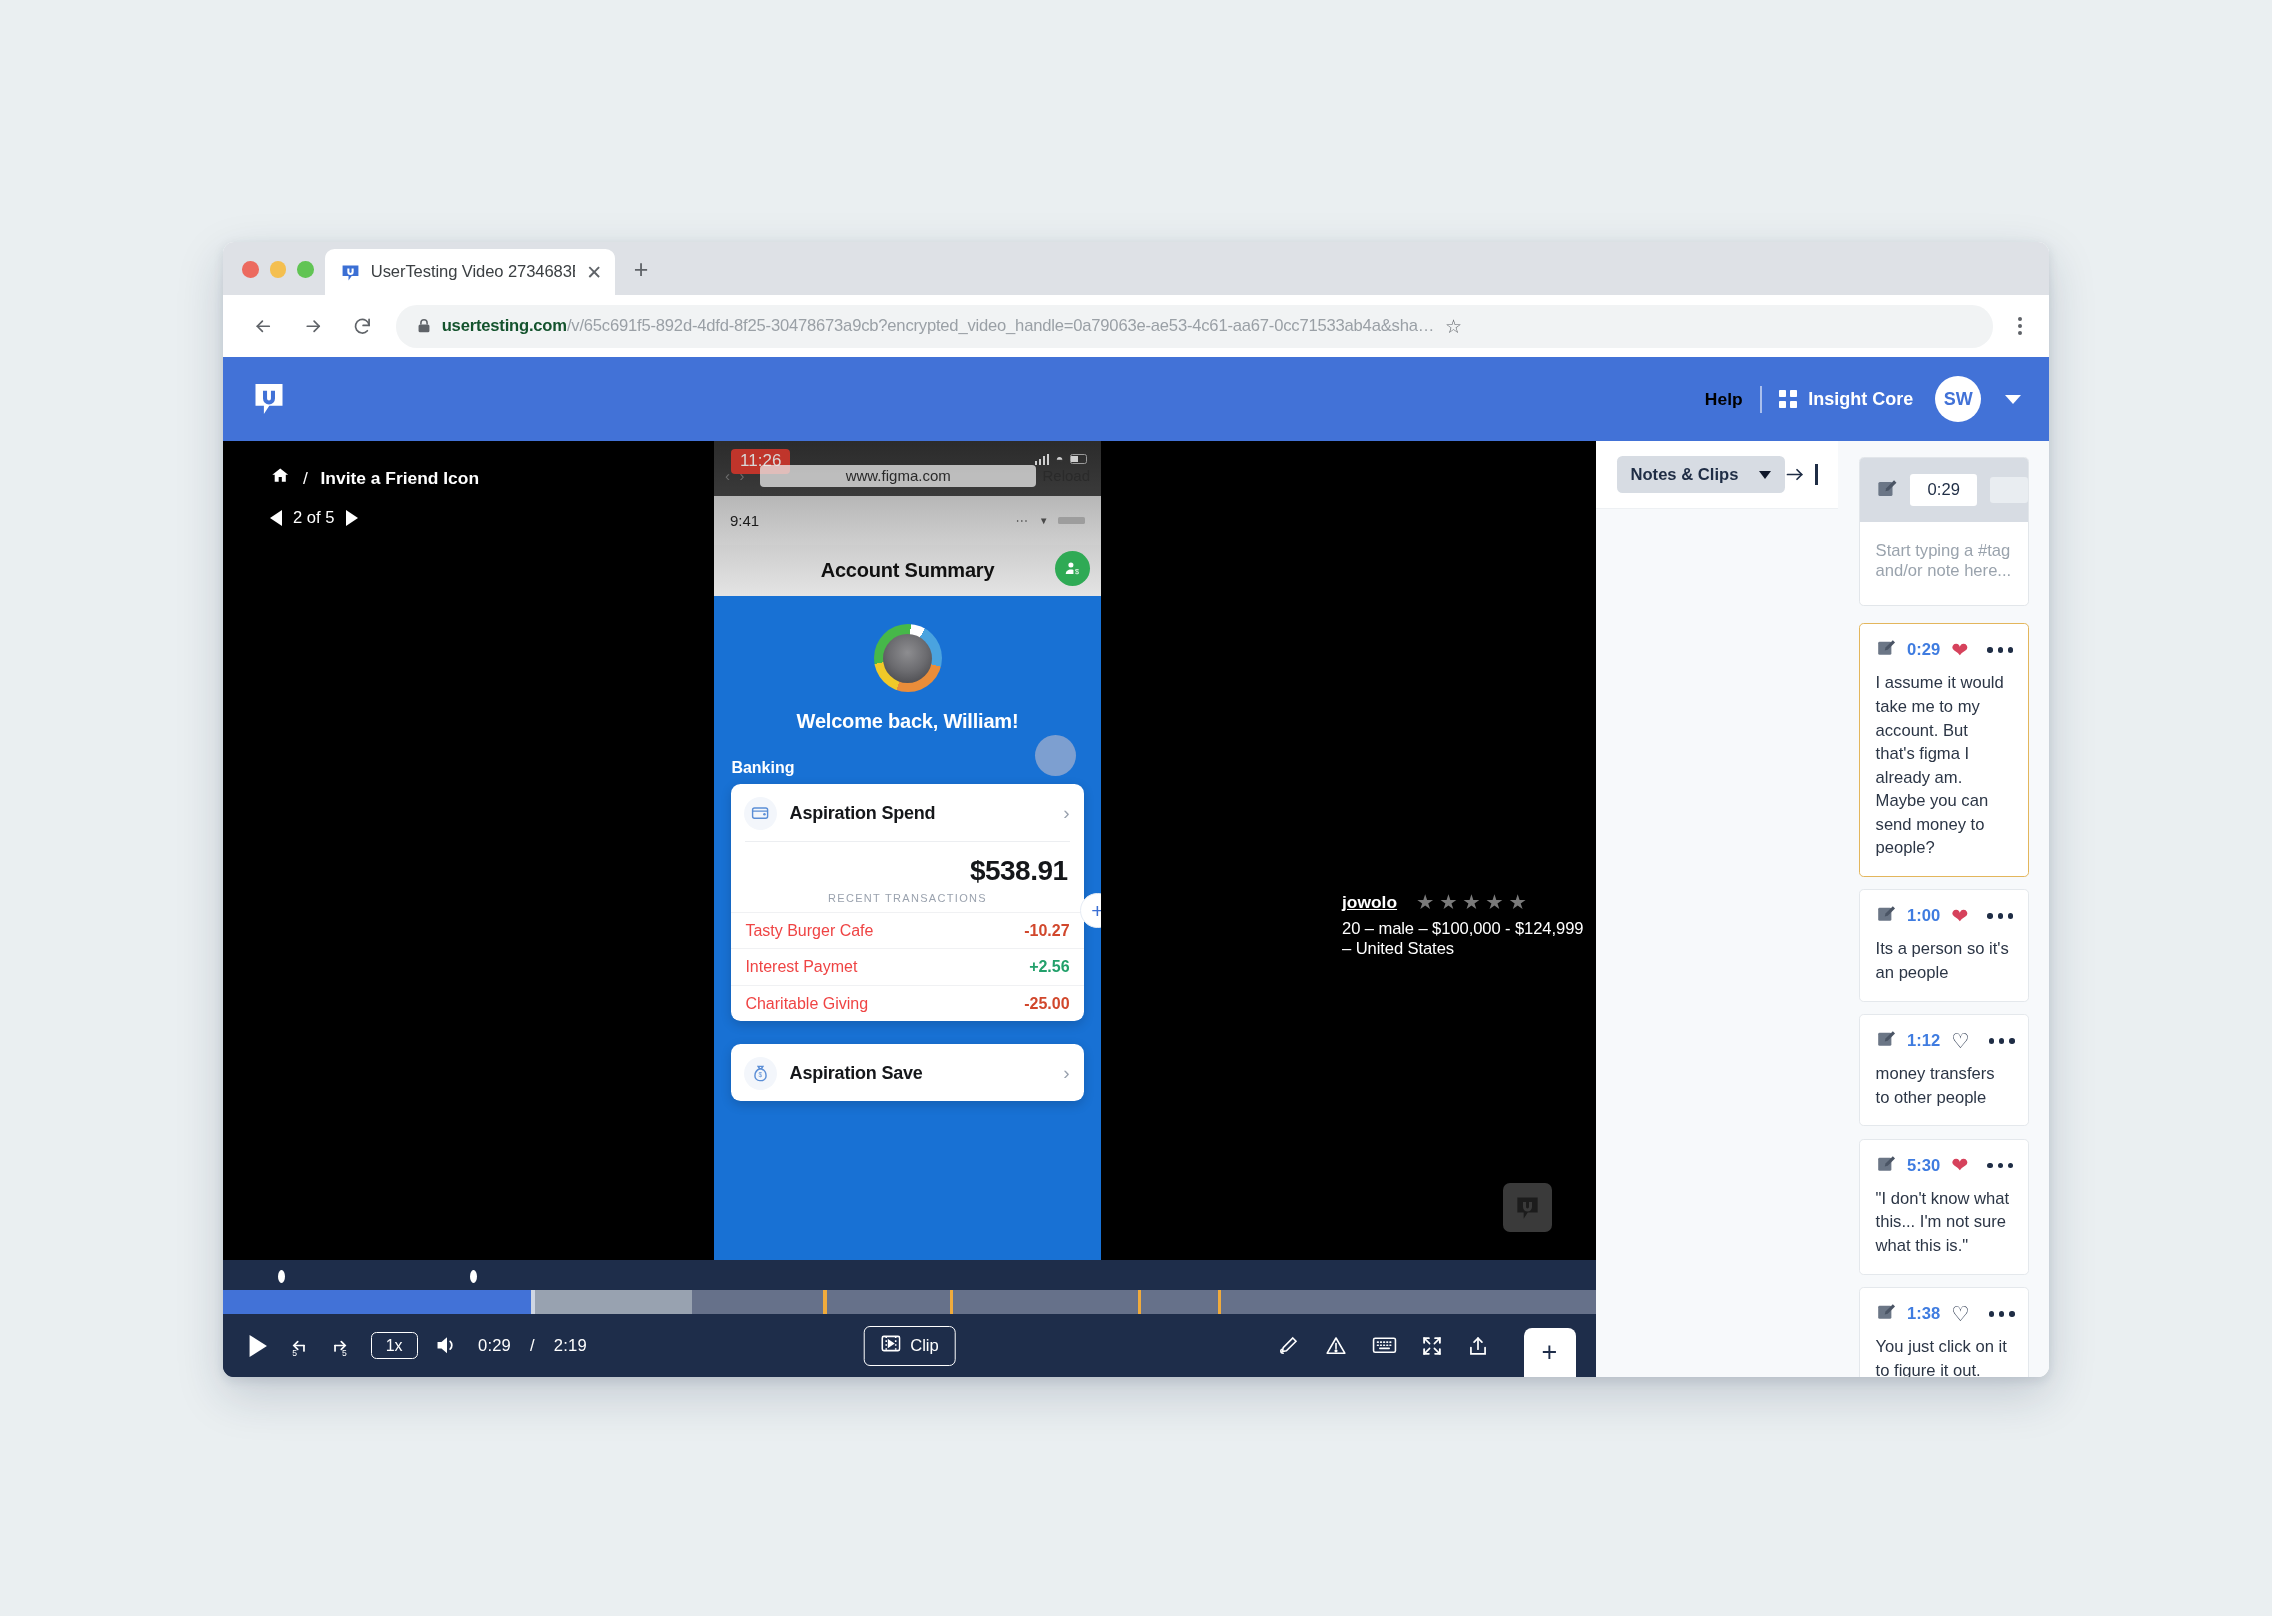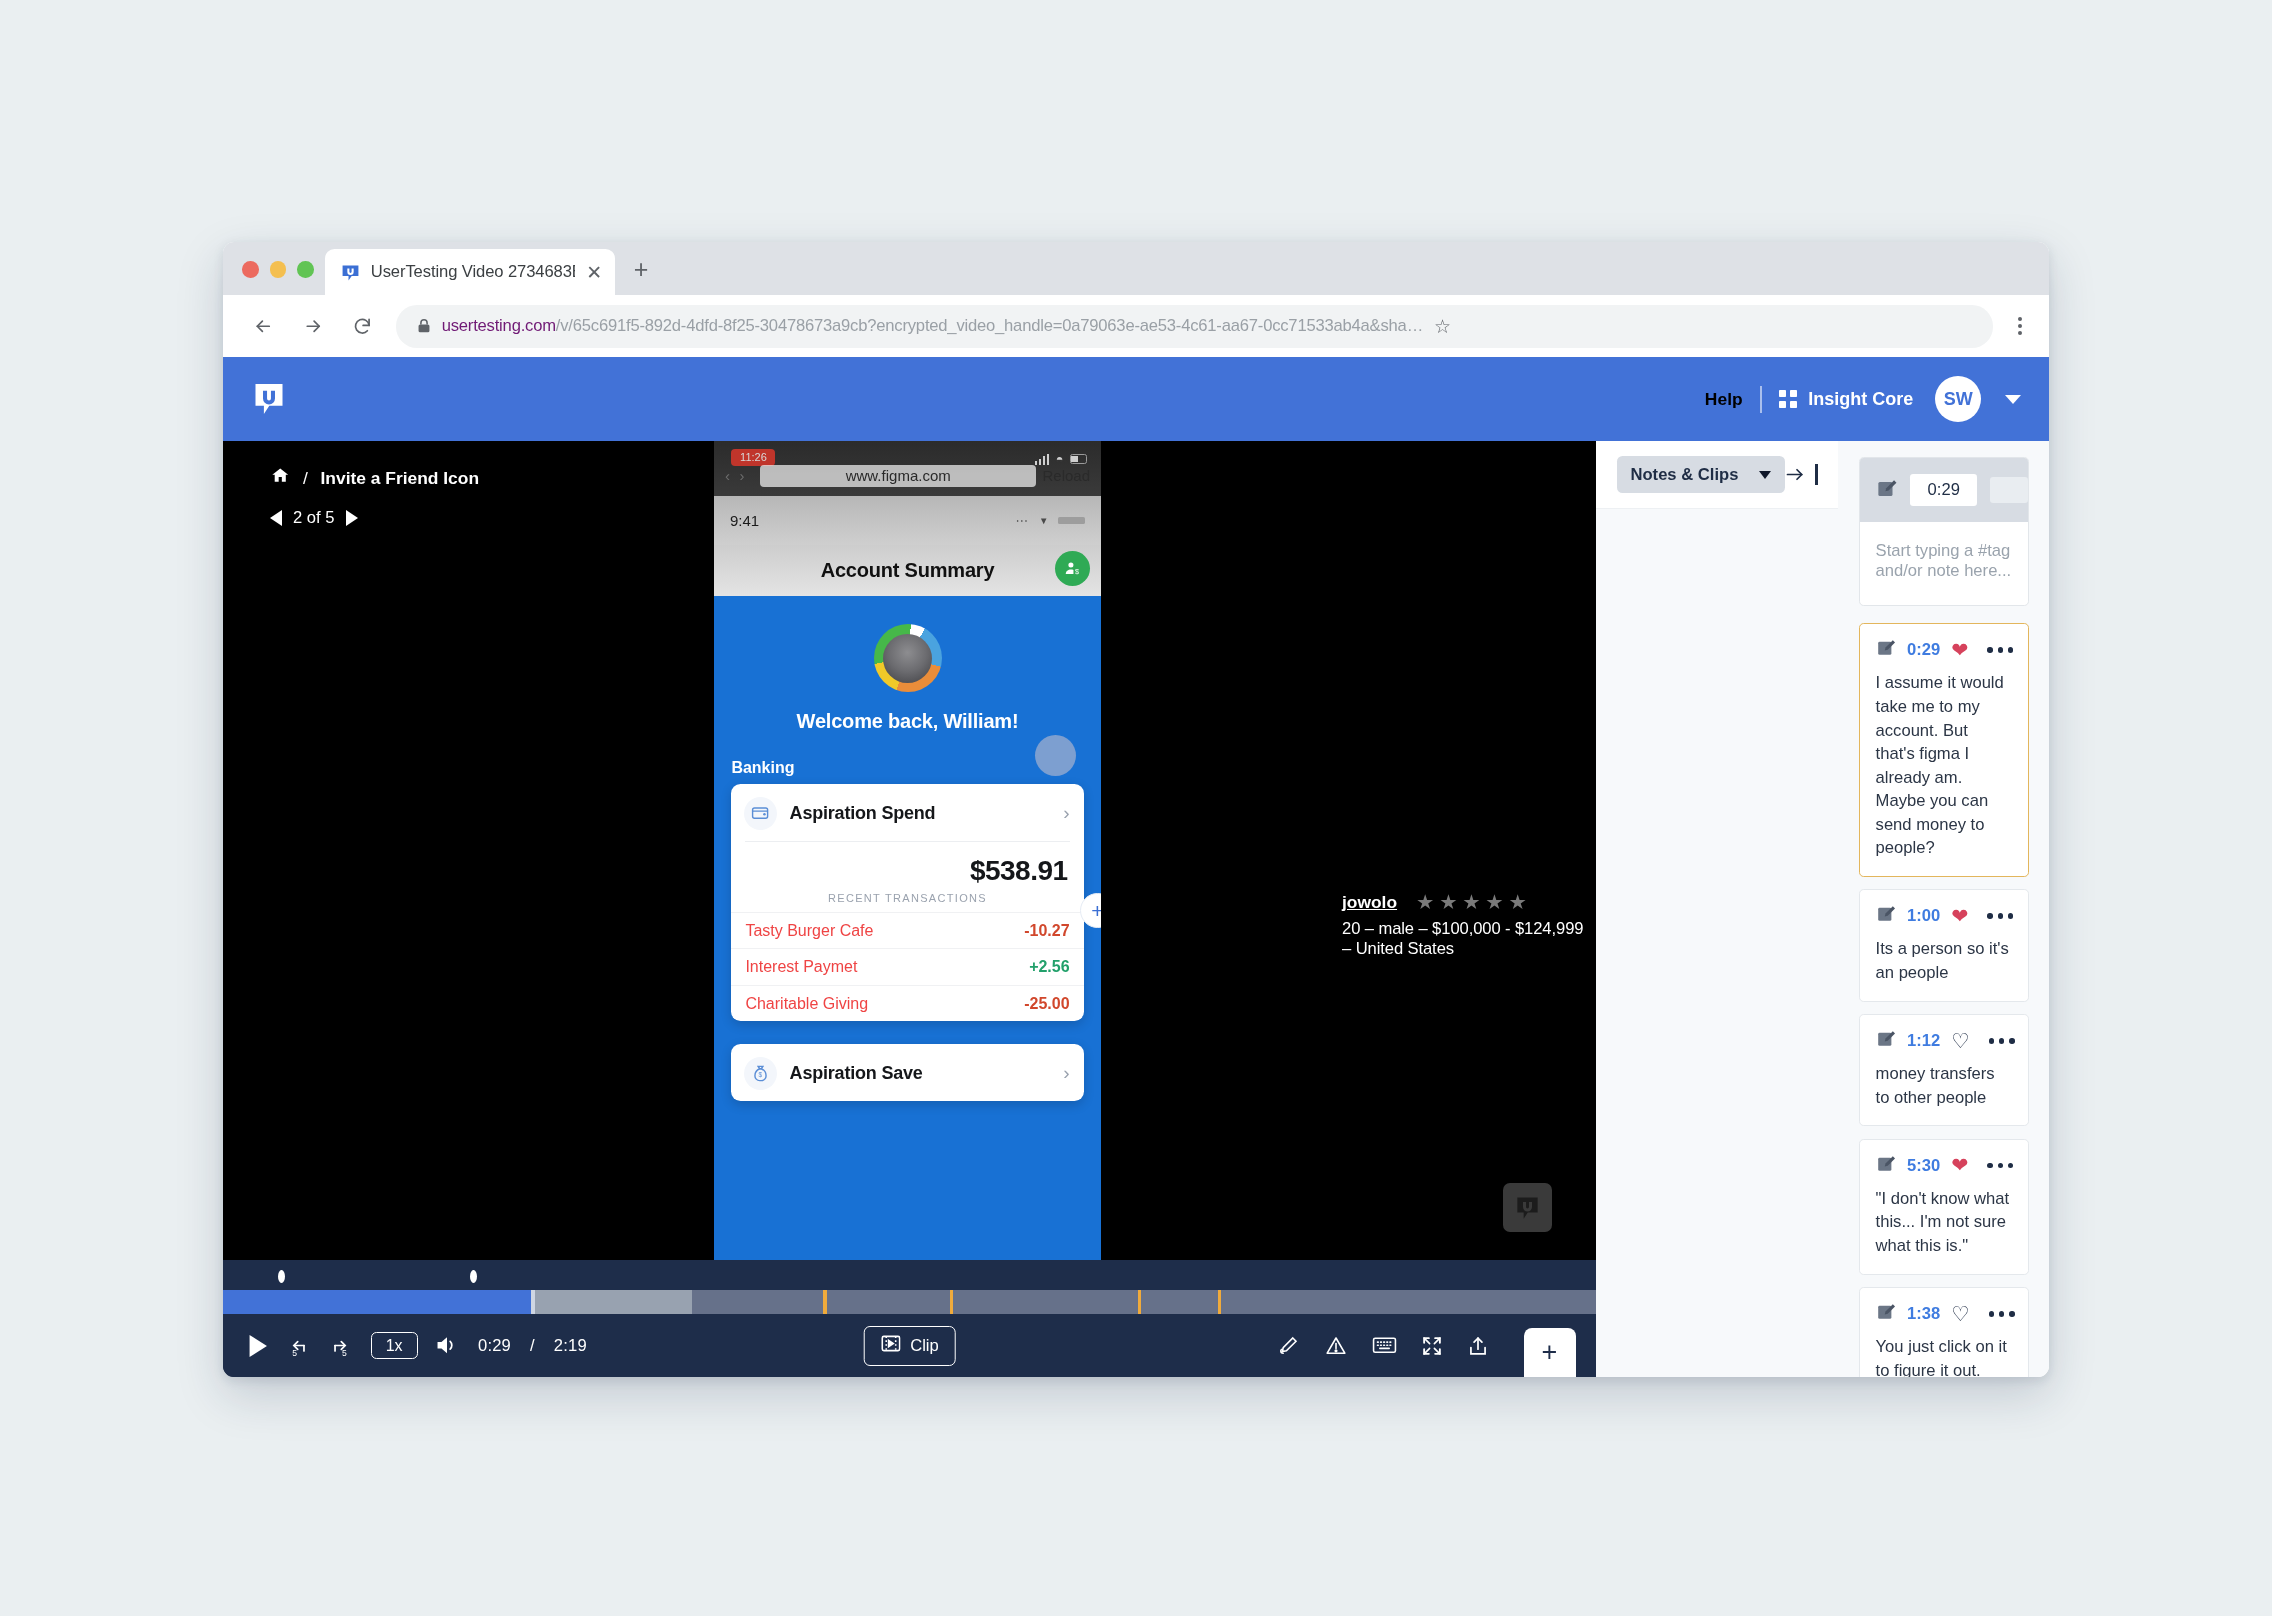--- a/index.html
+++ b/index.html
@@ -72,21 +72,21 @@
     flex: 1; height: 43px; margin-left: 6.3px;
     background:#f1f3f4; border-radius: 21px;
     display:flex; align-items:center; gap: 11px;
     padding: 0 16px 0 20.5px;
   }
   .lock { flex:none; display:flex; align-items:center; }
   .url {
     font-size: 16.6px; color:#9aa0a6; white-space: nowrap;
     overflow:hidden; letter-spacing:-0.2px;
   }
-  .url b { color:#701a75; font-weight: 400; }
+  .url b { color:#14532d; font-weight: 700; }
   .star { flex:none; color:#5f6368; font-size: 19px; }
   .kebab-v { width:24px; flex:none; display:flex; flex-direction:column; align-items:center; gap:3.2px; margin-left:8px;}
   .kebab-v i { width:4px; height:4px; border-radius:50%; background:#5f6368; display:block;}
 
   
   .app { height: 1020px; display: flex; flex-direction: column; }
 
   .app-header {
     height: 84px; background:#4272d7;
     display:flex; align-items:center; justify-content:space-between;
@@ -137,21 +137,21 @@
   .phone {
     position:absolute; left:491px; top:0; width:387px; height:100%;
     overflow:hidden; background:#1871d4;
   }
   .phone-browserbar {
     height:55px; background: linear-gradient(#2b2b2b,#3a3a3a);
     position:relative; filter: blur(0.3px);
   }
   .ph-time {
     position:absolute; left:17.4px; top:8px;
-    background:#c0352b; color:#d8d8d8; font-size:11px;
+    background:#c0352b; color:#d8d8d8; font-size:17px;
     border-radius:4px; padding:2.4px 8.7px;
   }
   .ph-status-r { position:absolute; right:14px; top:11px; display:flex; align-items:center; gap:6.3px; }
   .bars { display:flex; align-items:flex-end; gap:1.6px; height:12px; }
   .bars i { width:2.4px; background:#cfcfcf; display:block; }
   .wifi { color:#cfcfcf; font-size:12.6px; }
   .batt { width:17.4px; height:9.5px; border:1.2px solid #9a9a9a; border-radius:2.4px; position:relative; }
   .batt i { position:absolute; left:0.8px; top:0.8px; bottom:0.8px; width:7px; background:#cfcfcf; display:block;}
   .ph-urlrow { position:absolute; left:0; right:0; top:24px; display:flex; align-items:center; padding:0 11px; }
   .ph-arrows { color:#6d6d6d; font-size:15px; letter-spacing:9.5px; }

